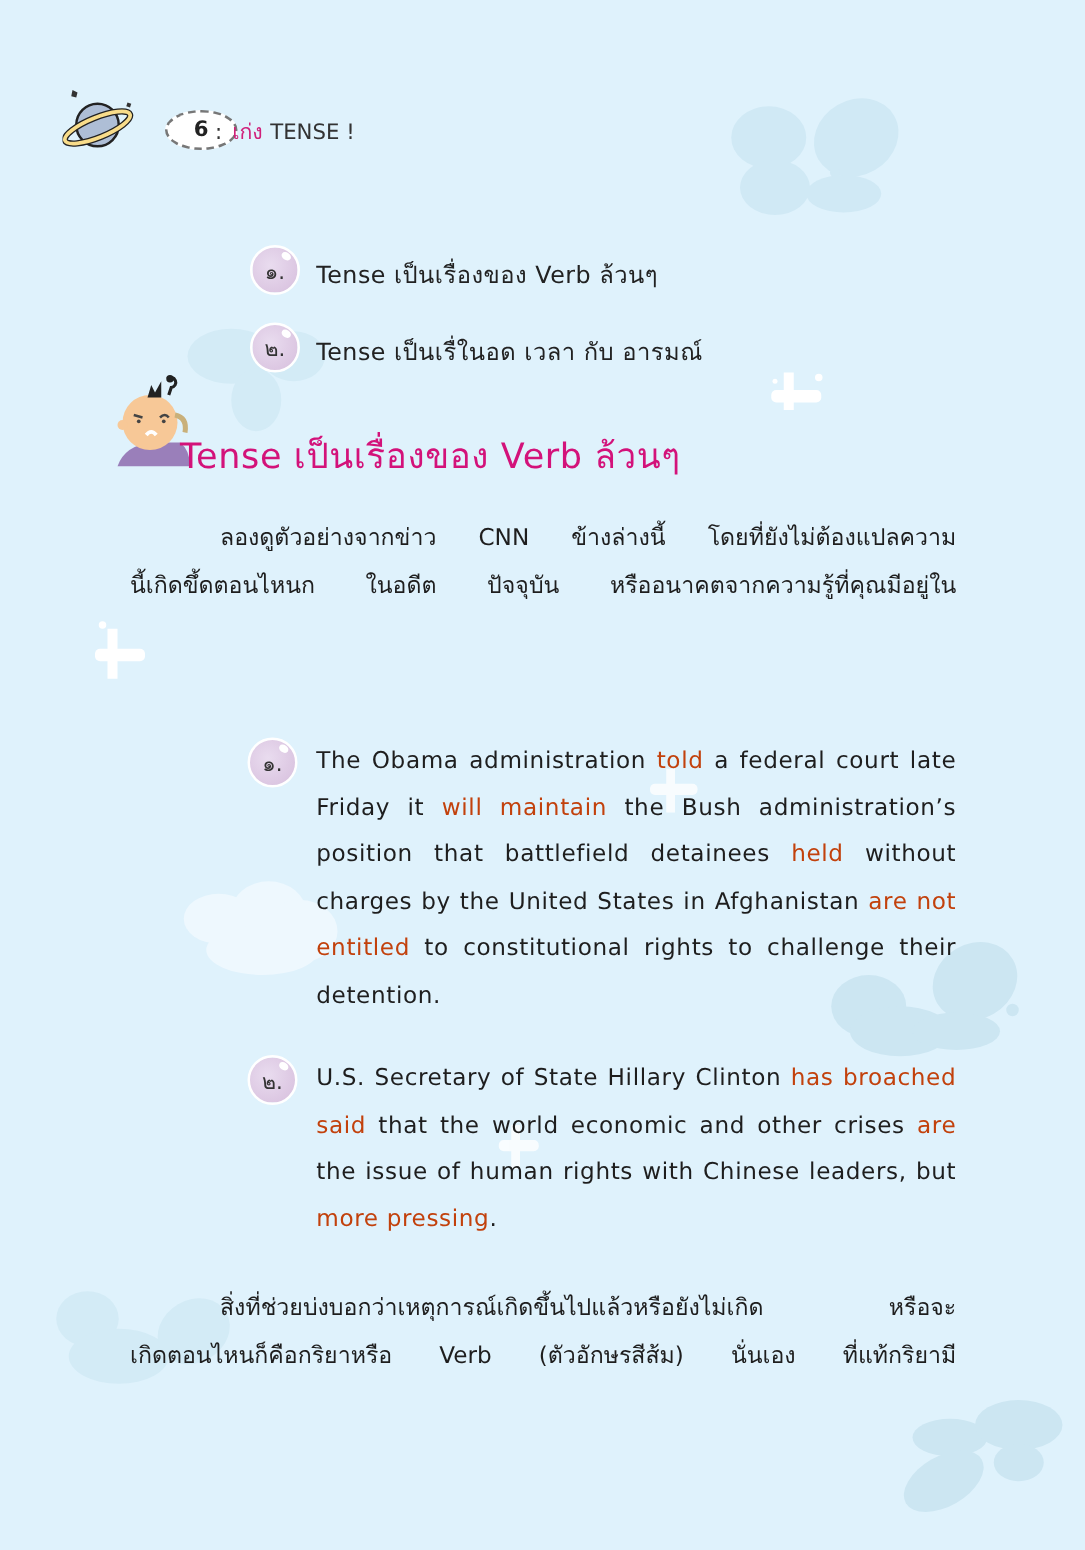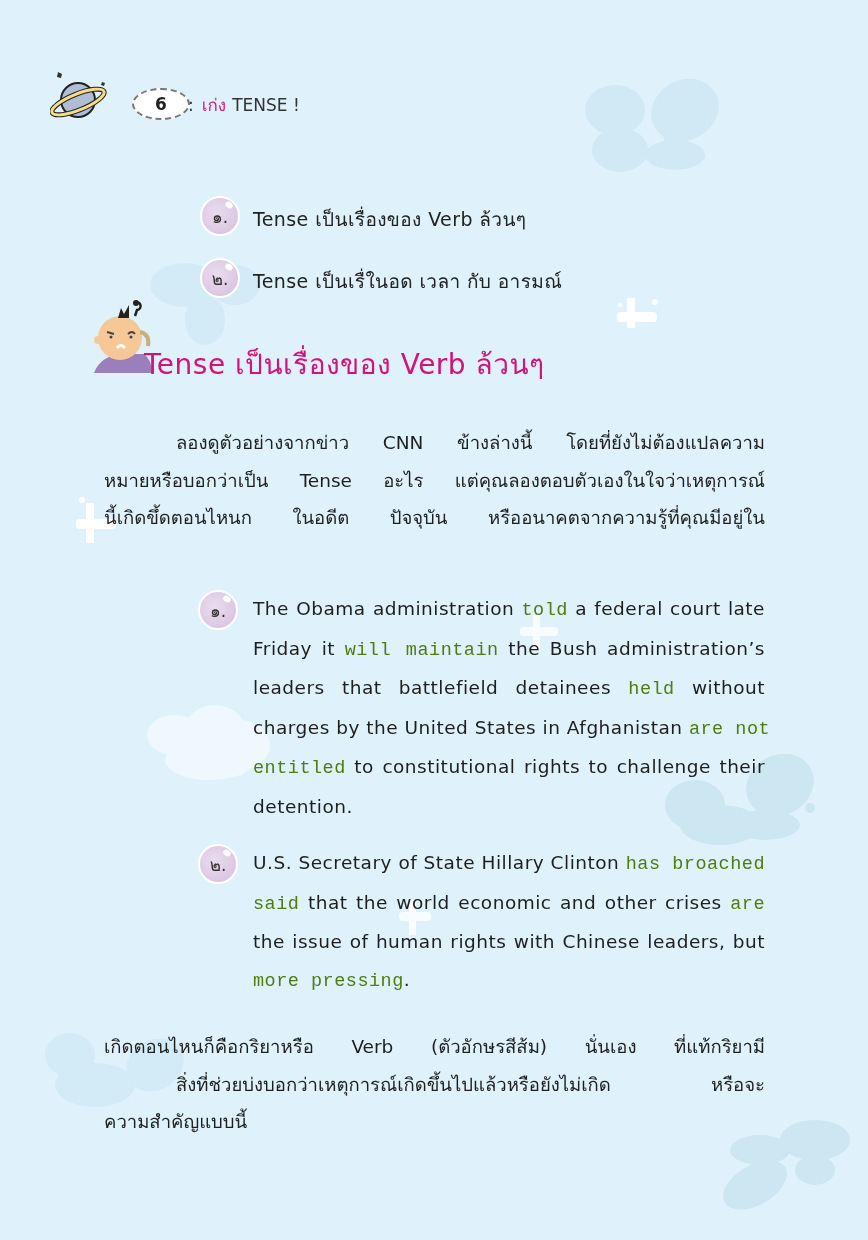--- a/index.html
+++ b/index.html
@@ -11,21 +11,21 @@
   }
   .deco { position: absolute; pointer-events: none; }
   .page-header { position: absolute; left: 50px; top: 68px; height: 60px; width: 400px; }
   .planet { position: absolute; left: 0; top: 0; width: 60px; height: 56px; }
   .page-num-badge {
     position: absolute; left: 82px; top: 20px; width: 54px; height: 28px;
     border: 2px dashed #777; border-radius: 50%; background: #fff;
     display: flex; align-items: center; justify-content: center;
     font-weight: bold; font-size: 17px; color: #222;
   }
-  .header-title { position: absolute; left: 138px; top: 23px; font-size: 17px; color: #333; white-space: nowrap; }
+  .header-title { position: absolute; left: 122px; top: 23px; font-size: 17px; color: #333; white-space: nowrap; }
   .header-title .sep { margin-right: 8px; }
   .header-title .thai { color: #d0207a; margin-right: 6px; }
 
   .bubble {
     position: absolute; width: 40px; height: 40px; border-radius: 50%;
     background: radial-gradient(circle at 40% 40%, #e9dcef 0%, #dcc7e2 70%, #d3bedc 100%);
     border: 2px solid #fff; box-sizing: border-box;
     display: flex; align-items: center; justify-content: center;
     font-size: 17px; color: #333;
   }
@@ -54,21 +54,21 @@
   .para .indent { padding-left: 72px; }
 
   .example { position: absolute; left: 198px; width: 570px; }
   .example .bubble { left: 0; top: 0; }
   .example .text {
     position: absolute; left: 55px; top: 0; width: 512px; font-size: 18.5px; line-height: 37.6px;
     color: #1e1e1e; letter-spacing: 0.5px;
   }
   .example .text .line { display: block; white-space: nowrap; text-align: justify; text-align-last: justify; }
   .example .text .line.last { text-align-last: left; }
-  .verb { color: #4d7c0f; font-family: Liberation Mono, monospace; }
+  .verb { color: #c2410c; }
 </style>
 </head>
 <body>
 
 <svg class="deco" style="left:580px;top:60px" width="150" height="120" viewBox="0 0 150 120">
   <g fill="#d0e9f5">
     <ellipse cx="35" cy="50" rx="30" ry="25"></ellipse>
     <ellipse cx="40" cy="90" rx="28" ry="22"></ellipse>
     <ellipse cx="105" cy="50" rx="35" ry="30" transform="rotate(-30 105 50)"></ellipse>
     <ellipse cx="95" cy="95" rx="30" ry="15"></ellipse>
@@ -176,45 +176,43 @@
     <circle cx="44" cy="5" r="3" fill="#222"></circle>
     <path d="M15 34 l7 2 M36 36 q4 -4 7 0" stroke="#444" stroke-width="2" fill="none"></path>
     <circle cx="19" cy="39" r="1.5" fill="#444"></circle>
       <circle cx="39" cy="39" r="1.5" fill="#444"></circle>
     <path d="M25 50 q4 -5 8 0" stroke="#fff" stroke-width="3" fill="none"></path>
     <path d="M48 34 q10 2 8 14" stroke="#c9b07a" stroke-width="4" fill="none"></path>
   </svg>
   <div class="section-title">Tense เป็นเรื่องของ Verb ล้วนๆ</div>
 </div>
 
-<div class="para" style="top:424px">
+<div class="para" style="top:412px">
   <span class="line indent">ลองดูตัวอย่างจากข่าว CNN ข้างล่างนี้ โดยที่ยังไม่ต้องแปลความ</span>
-  <span class="line">หมายหรือบอกว่าเป็น Tense อะไร แต่คุณลองตอบตัวเองในใจว่าเหตุการณ์</span>
   <span class="line">นี้เกิดขึ้ดตอนไหนก ในอดีต ปัจจุบัน หรืออนาคตจากความรู้ที่คุณมีอยู่ใน</span>
 </div>
 
 <div class="example" style="top:590px;height:230px">
   <div class="bubble">๑.</div>
   <div class="text">
     <span class="line"><span>The Obama administration </span><span class="verb">told</span><span> a federal court late</span></span>
     <span class="line"><span>Friday it </span><span class="verb">will maintain</span><span> the Bush administration’s</span></span>
-    <span class="line"><span>leaders that battlefield detainees </span><span class="verb">held</span><span> without</span></span>
+    <span class="line"><span>position that battlefield detainees </span><span class="verb">held</span><span> without</span></span>
     <span class="line"><span>charges by the United States in Afghanistan </span><span class="verb">are not</span></span>
     <span class="line"><span class="verb">entitled</span><span> to constitutional rights to challenge their</span></span>
     <span class="line last"><span>detention.</span></span>
   </div>
 </div>
 
 <div class="example" style="top:844px;height:160px">
   <div class="bubble">๒.</div>
   <div class="text">
     <span class="line"><span>U.S. Secretary of State Hillary Clinton </span><span class="verb">has broached</span></span>
     <span class="line"><span class="verb">said</span><span> that the world economic and other crises </span><span class="verb">are</span></span>
     <span class="line"><span>the issue of human rights with Chinese leaders, but</span></span>
     <span class="line last"><span class="verb">more pressing</span><span>.</span></span>
   </div>
 </div>
 
 <div class="para" style="top:1028px">
+  <span class="line indent">สิ่งที่ช่วยบ่งบอกว่าเหตุการณ์เกิดขึ้นไปแล้วหรือยังไม่เกิด หรือจะ</span>
   <span class="line">เกิดตอนไหนก็คือกริยาหรือ Verb (ตัวอักษรสีส้ม) นั่นเอง ที่แท้กริยามี</span>
-  <span class="line indent">สิ่งที่ช่วยบ่งบอกว่าเหตุการณ์เกิดขึ้นไปแล้วหรือยังไม่เกิด หรือจะ</span>
-  <span class="line last">ความสำคัญแบบนี้</span>
 </div>
 
 </body></html>

